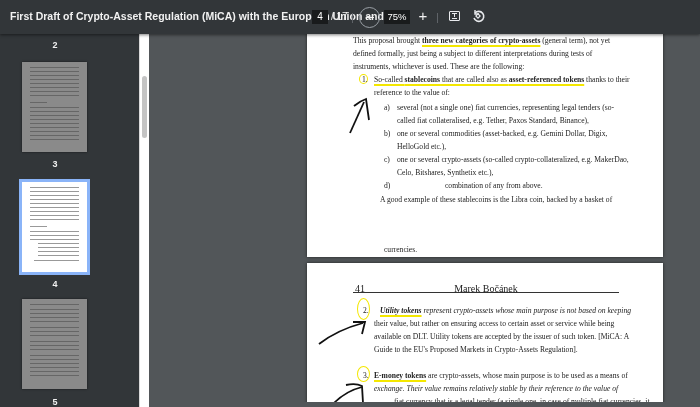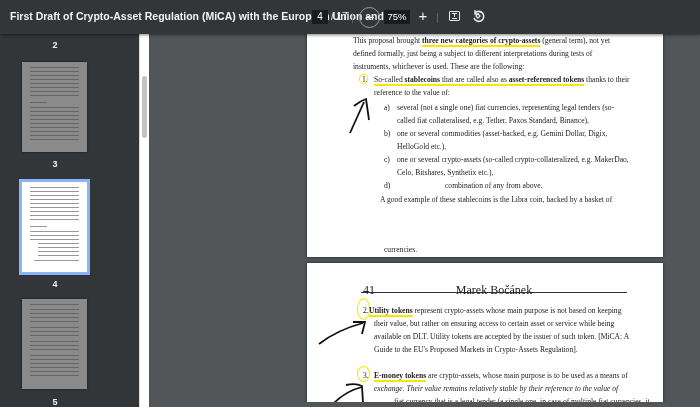--- a/index.html
+++ b/index.html
@@ -29,21 +29,21 @@
     .sb-thumb { position: absolute; left: 142px; top: 76px; width: 5px; height: 62px; background: #c4c4c4; border-radius: 3px; }
 
     .main { position: absolute; left: 150px; top: 34px; width: 550px; height: 368px; background: #525659; overflow: hidden; }
     .page { position: absolute; left: 157px; width: 356px; background: #fff; box-shadow: 0 0 3px rgba(0,0,0,0.6); }
     .page1 { top: -4px; height: 227px; }
     .page2 { top: 229px; height: 160px; }
     .page p, .page .row { font-family: "Liberation Serif", serif; font-size: 7.6px; color: #222; line-height: 13px; }
     .b { font-weight: bold; }
     .ul { text-decoration: underline; text-decoration-color: #f4e700; text-decoration-thickness: 1.5px; text-underline-offset: 2px; }
     .blk { position: absolute; }
-    .hdr { position: absolute; left: 54px; top: 20px; width: 266px; height: 10px; border-bottom: 1px solid #333; font-family: "Liberation Serif", serif; font-size: 12px; color: #222; }
+    .hdr { position: absolute; left: 46px; top: 20px; width: 266px; height: 10px; border-bottom: 1px solid #333; font-family: "Liberation Serif", serif; font-size: 10px; color: #222; }
     .hdr .pn { position: absolute; left: 2px; top: 0; }
     .hdr .au { position: absolute; left: 0; right: 0; text-align: center; top: 0; }
     .circle { position: absolute; border: 1.5px solid #f4e700; border-radius: 50%; }
     .arrow { position: absolute; }
   </style>
 </head>
 <body>
 
 <div class="toolbar">
   <div class="title">First Draft of Crypto-Asset Regulation (MiCA) with the European Union and P...</div>
@@ -171,21 +171,21 @@
   </div>
 
   <div class="page page2">
     <div class="hdr">
       <span class="pn">41</span>
       <span class="au">Marek Bočánek</span>
     </div>
 
     <div class="circle" style="left:50px;top:35px;width:13px;height:22px;"></div>
     <p class="blk" style="left:56px;top:41px;">2.</p>
-    <p class="blk" style="left:62px;top:41px;white-space:nowrap;"><span class="b ul">Utility tokens</span><span> represent crypto-assets whose main purpose is not based on keeping</span></p>
+    <p class="blk" style="left:73px;top:41px;white-space:nowrap;font-style:italic;"><span class="b ul">Utility tokens</span><span> represent crypto-assets whose main purpose is not based on keeping</span></p>
     <p class="blk" style="left:67px;top:67px;white-space:nowrap;">available on DLT. Utility tokens are accepted by the issuer of such token. [MiCA: A</p>
     <p class="blk" style="left:67px;top:54px;white-space:nowrap;">their value, but rather on ensuring access to certain asset or service while being</p>
     <p class="blk" style="left:67px;top:80px;">Guide to the EU's Proposed Markets in Crypto-Assets Regulation].</p>
 
     <svg class="arrow" style="left:10px;top:55px;" width="50" height="28" viewBox="0 0 50 28">
       <path d="M2 26 Q20 12 46 5" stroke="#111" stroke-width="1.8" fill="none"></path>
       <path d="M36 4 L48 4 L45 16" stroke="#111" stroke-width="1.8" fill="none"></path>
     </svg>
 
     <div class="circle" style="left:50px;top:103px;width:13px;height:16px;"></div>

